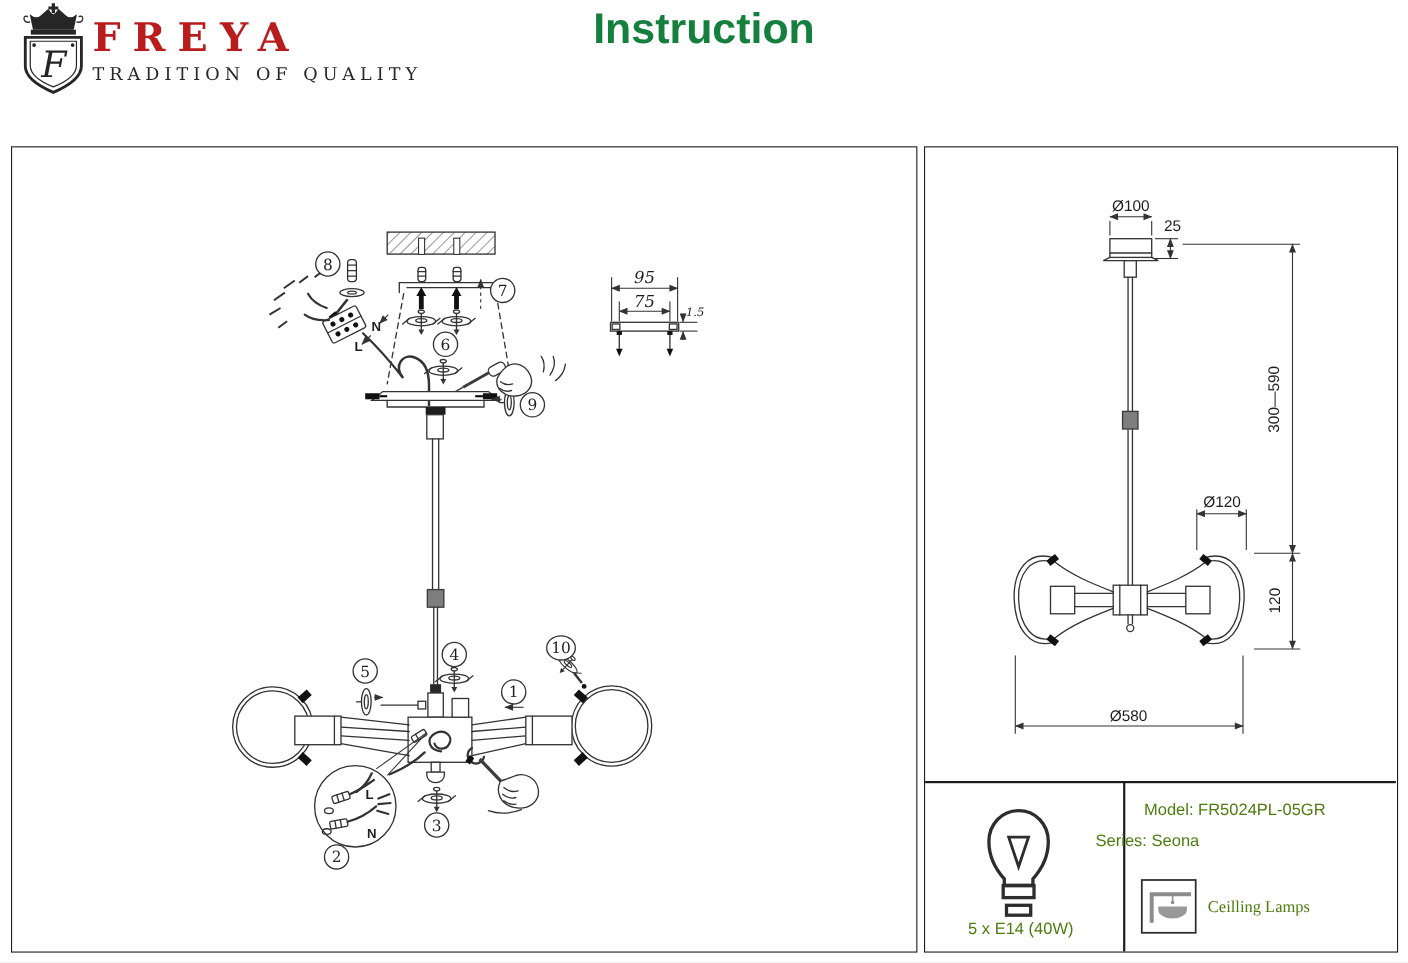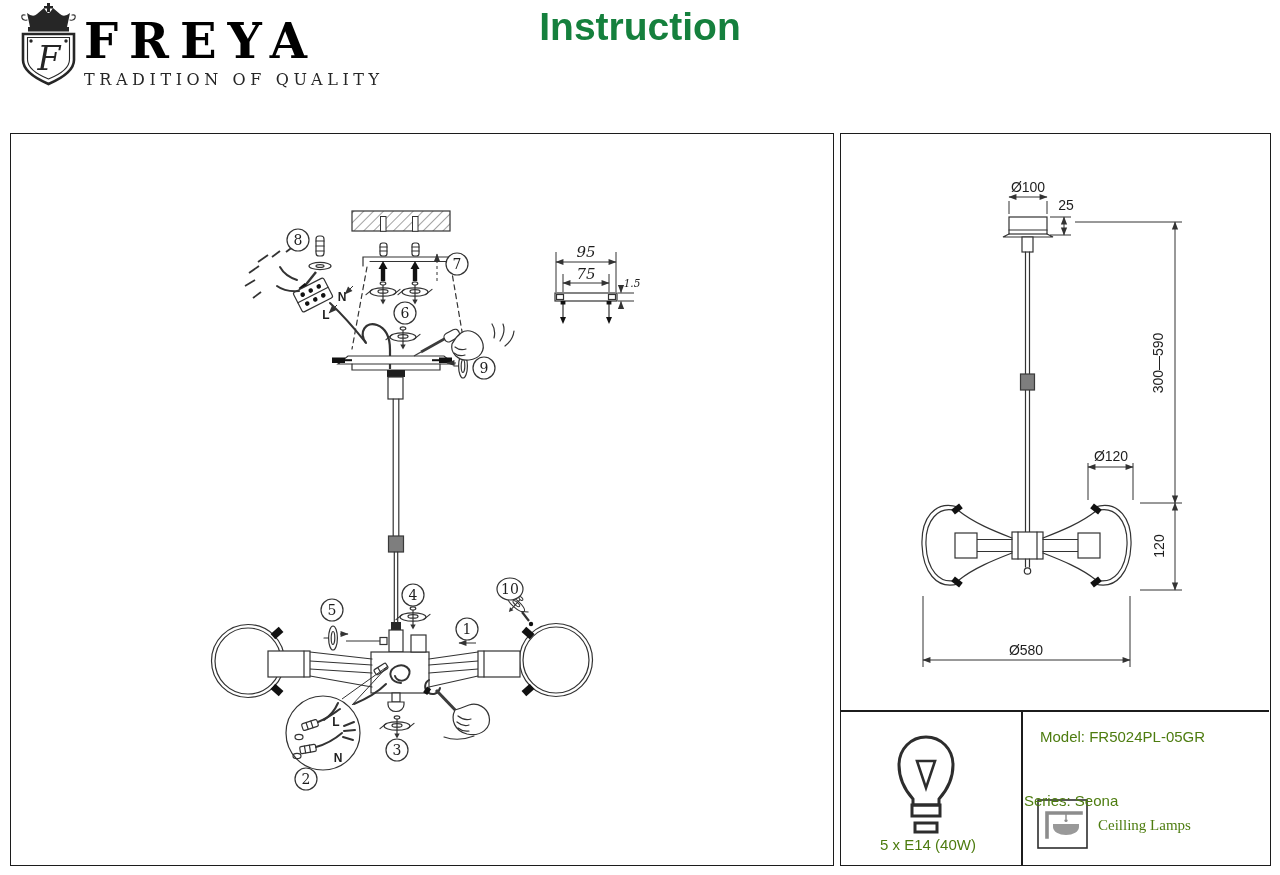--- a/index.html
+++ b/index.html
@@ -1,21 +1,21 @@
 <!DOCTYPE html>
 <html><head>
 <meta charset="utf-8">
 <style>
   html,body{margin:0;padding:0;background:#e8e8e8;}
   .page{position:relative;width:1280px;height:875px;background:#ffffff;overflow:hidden;
         font-family:"Liberation Sans",sans-serif;color:#1c1c1c;}
   
   .brand{position:absolute;left:84px;top:16px;}
-  .brand-name{font-family:"DejaVu Serif",serif;font-weight:700;font-size:48px;line-height:1.05;
-              letter-spacing:11px;color:#000000;}
+  .brand-name{font-family:"DejaVu Serif",serif;font-weight:700;font-size:36px;line-height:1.05;
+              letter-spacing:11px;color:#b91c1c;}
   .brand-tagline{font-family:"DejaVu Serif",serif;font-size:16px;letter-spacing:4.6px;
                  color:#262626;margin-top:4px;}
   .title-block{position:absolute;left:440px;top:7px;width:400px;text-align:center;}
   .doc-title{font-size:39px;font-weight:bold;color:#15803d;line-height:1.05;}
   .doc-code{font-size:25px;color:#222;margin-top:5px;}
   
   .box{position:absolute;border:1.6px solid #1c1c1c;}
   .hline{position:absolute;background:#1c1c1c;}
   .vline{position:absolute;background:#1c1c1c;}
   
@@ -457,16 +457,16 @@
       <rect x="1038" y="800" width="49" height="48" fill="#fff" stroke="#2d2d2d" stroke-width="1.6"></rect>
       <path d="M1047,837 L1047,813 L1081,813" fill="none" stroke="#8c8c8c" stroke-width="3.6" stroke-linecap="square"></path>
       <line x1="1066" y1="813" x2="1066" y2="819" stroke="#8c8c8c" stroke-width="1.4"></line>
       <circle cx="1066" cy="820.5" r="1.6" fill="#8c8c8c"></circle>
       <path d="M1053,824 h26 v3 a13,8 0 0 1 -26,0 z" fill="#999"></path>
     </g>
   </svg>
 
   <div class="spec-text center" style="left:846px;top:836px;width:164px;">5 x E14 (40W)</div>
   <div class="spec-text" style="left:1040px;top:728px;">Model: FR5024PL-05GR</div>
-  <div class="spec-text" style="left:1024px;top:756px;margin-top:36px;">Series: Seona</div>
+  <div class="spec-text" style="left:996px;top:756px;">Series: Seona</div>
   <div class="spec-text" style="left:1098px;top:817px;font-family:Liberation Serif, serif;">Ceilling Lamps</div>
 
 </div>
 
 </body></html>

